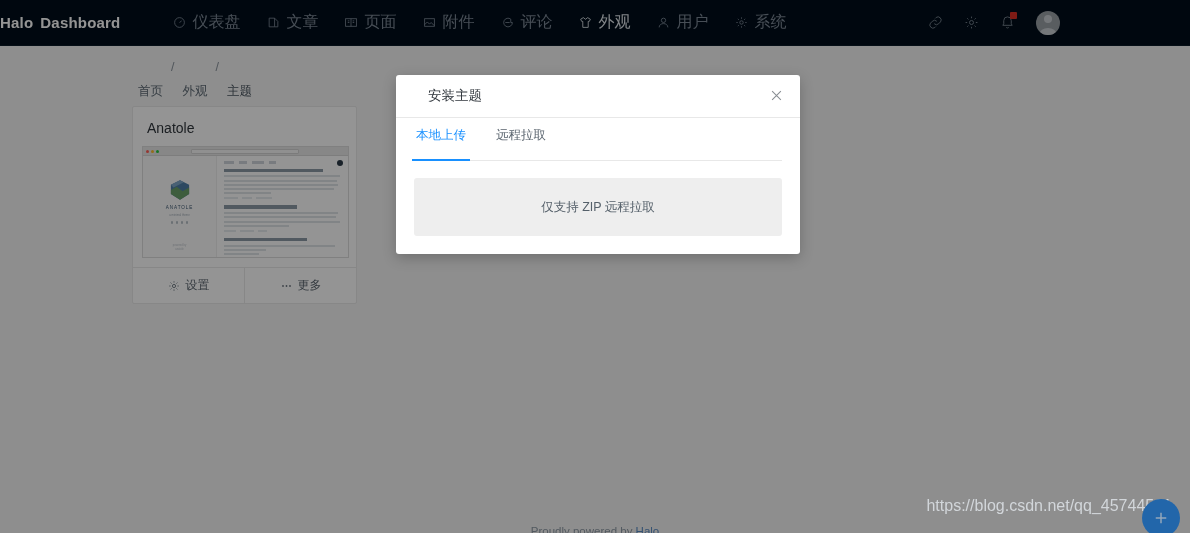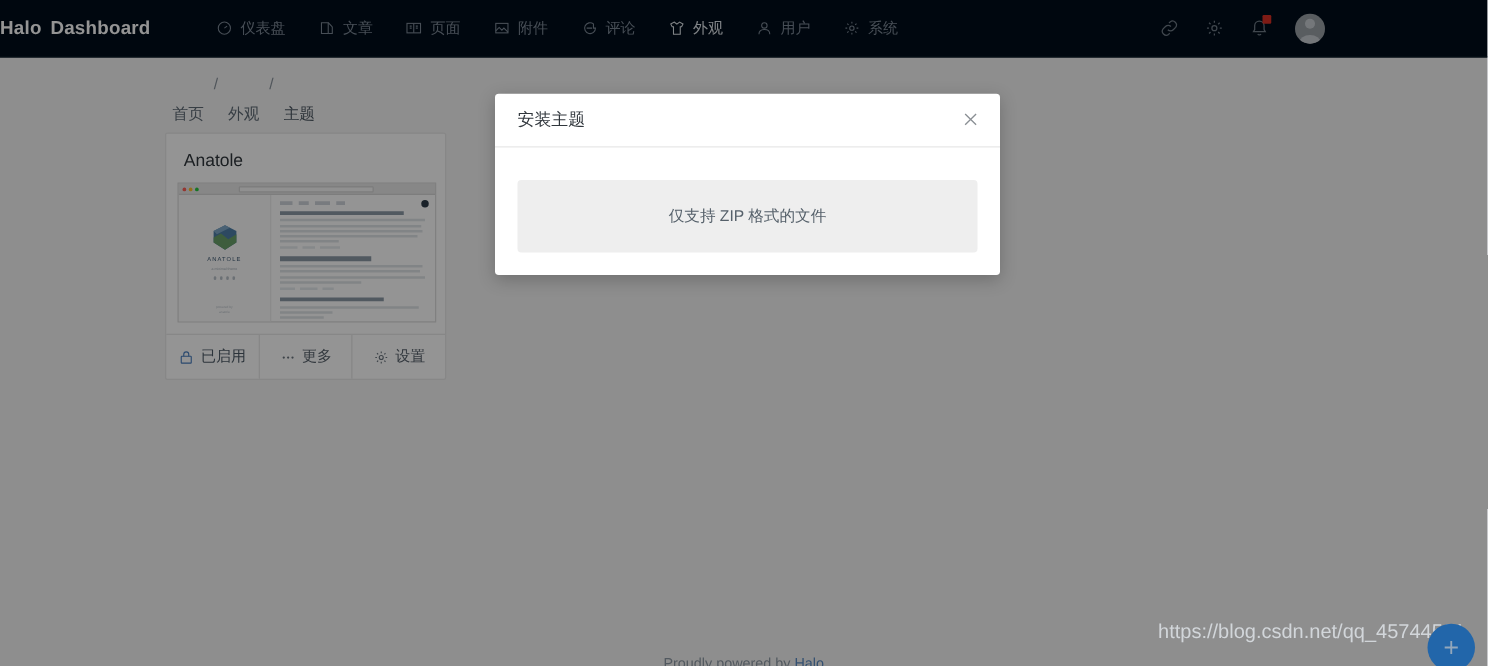--- a/index.html
+++ b/index.html
@@ -25,21 +25,21 @@
     font-size: 15px;
     font-weight: bold;
     letter-spacing: .2px;
     white-space: nowrap;
   }
   .brand .b2 { margin-left: 7px; }
   .nav-items { display: flex; align-items: center; margin-left: 52px; }
   .nav-item {
     display: flex; align-items: center;
     color: #7b8795;
-    font-size: 12px;
+    font-size: 16px;
     margin-right: 26px;
     cursor: pointer;
     white-space: nowrap;
   }
   .nav-item.active { color: #dfe5ea; }
   .nav-item .ico { display: inline-flex; width: 14px; height: 14px; margin-right: 6px; align-items: center; justify-content: center; }
   .nav-item .ico svg { display: block; }
   .nav-right { position: absolute; right: 130px; display: flex; align-items: center; }
   .nav-tool { width: 30px; height: 30px; display: flex; align-items: center; justify-content: center; cursor: pointer; position: relative; margin-left: 6px; }
   .badge-dot {
@@ -149,21 +149,21 @@
   .modal {
     position: absolute; left: 396px; top: 75px;
     width: 404px;
     background: #ffffff;
     border-radius: 3px;
     box-shadow: 0 4px 14px rgba(0,0,0,.22);
     z-index: 50;
   }
   .modal-head {
     height: 43px; display: flex; align-items: center;
-    padding: 0 18px; border-bottom: 1px solid #e8e8e8;
+    padding: 0 32px; border-bottom: 1px solid #e8e8e8;
     position: relative;
   }
   .modal-title { font-size: 13.5px; color: #30363c; }
   .modal-close {
     position: absolute; right: 15px; top: 13px;
     width: 16px; height: 16px; cursor: pointer;
     color: #8a8f94;
   }
   .modal-close svg { display: block; }
   .modal-body { padding: 9px 18px 18px 18px; }
@@ -427,71 +427,66 @@
                     <i style="width:11px"></i>
                     <i style="width:15px"></i>
                   </div>
               </div>
 
             </div>
           </div>
         </div>
       </div>
       <div class="theme-card-foot">
-        <div class="tcf-btn enabled">
+        <div class="tcf-btn">
           <span class="tcf-ico">
-            <svg width="12" height="12" viewBox="0 0 24 24" fill="none" stroke="#4a7fbf" stroke-width="1.8">
-                <rect x="4" y="10" width="16" height="11" rx="1"></rect>
-                <path d="M8 10V7a4 4 0 0 1 8 0v3"></path>
+            <svg width="12" height="12" viewBox="0 0 24 24" fill="none" stroke="#6a747e" stroke-width="1.8">
+                <circle cx="12" cy="12" r="3.2"></circle>
+                <path d="M12 2.5v2.6M12 18.9v2.6M2.5 12h2.6M18.9 12h2.6M5.2 5.2l1.9 1.9M16.9 16.9l1.9 1.9M18.8 5.2l-1.9 1.9M7.1 16.9l-1.9 1.9"></path>
               </svg>
           </span>
-          <span>已启用</span>
+          <span>设置</span>
         </div>
         <div class="tcf-btn">
           <span class="tcf-ico">
             <svg width="14" height="12" viewBox="0 0 24 24" fill="#6a747e">
                 <circle cx="5" cy="12" r="1.8"></circle>
                 <circle cx="12" cy="12" r="1.8"></circle>
                 <circle cx="19" cy="12" r="1.8"></circle>
               </svg>
           </span>
           <span>更多</span>
         </div>
-        <div class="tcf-btn">
-          <span class="tcf-ico">
-            <svg width="12" height="12" viewBox="0 0 24 24" fill="none" stroke="#6a747e" stroke-width="1.8">
-                <circle cx="12" cy="12" r="3.2"></circle>
-                <path d="M12 2.5v2.6M12 18.9v2.6M2.5 12h2.6M18.9 12h2.6M5.2 5.2l1.9 1.9M16.9 16.9l1.9 1.9M18.8 5.2l-1.9 1.9M7.1 16.9l-1.9 1.9"></path>
-              </svg>
-          </span>
-          <span>设置</span>
-        </div>
       </div>
     </div>
 
     <div class="footer-note">
       <span>Proudly powered by </span><a href="#">Halo</a>
     </div>
   </div>
 
   <div class="mask"></div>
 
   <div class="modal">
     <div class="modal-head">
       <div class="modal-title">安装主题</div>
       <div class="modal-close">
         <svg width="15" height="15" viewBox="0 0 24 24" fill="none" stroke="currentColor" stroke-width="1.7">
             <path d="M5 5l14 14M19 5L5 19"></path>
           </svg>
       </div>
     </div>
     <div class="modal-body">
+      <div class="tabs">
+        <div class="tab active">本地上传</div>
+        <div class="tab">远程拉取</div>
+      </div>
 
       <div class="dropzone">
-        <div class="dz-l2">仅支持 ZIP 格式的文件</div>
+        <div class="dz-l2">仅支持 ZIP 远程拉取</div>
       </div>
 
     </div>
   </div>
 
   <div class="watermark">https://blog.csdn.net/qq_45744501</div>
   <div class="fab">
     <svg width="18" height="18" viewBox="0 0 24 24" fill="none" stroke="#93a7bb" stroke-width="2">
         <path d="M12 5v14M5 12h14"></path>
       </svg>

